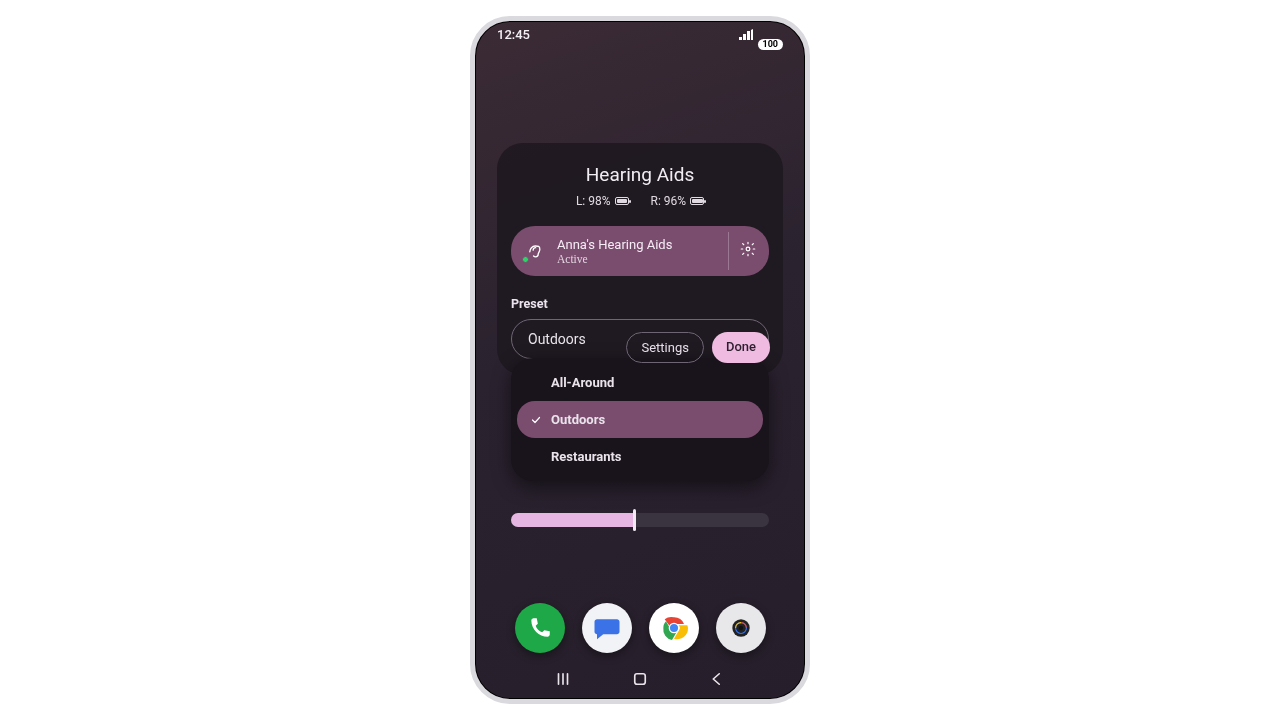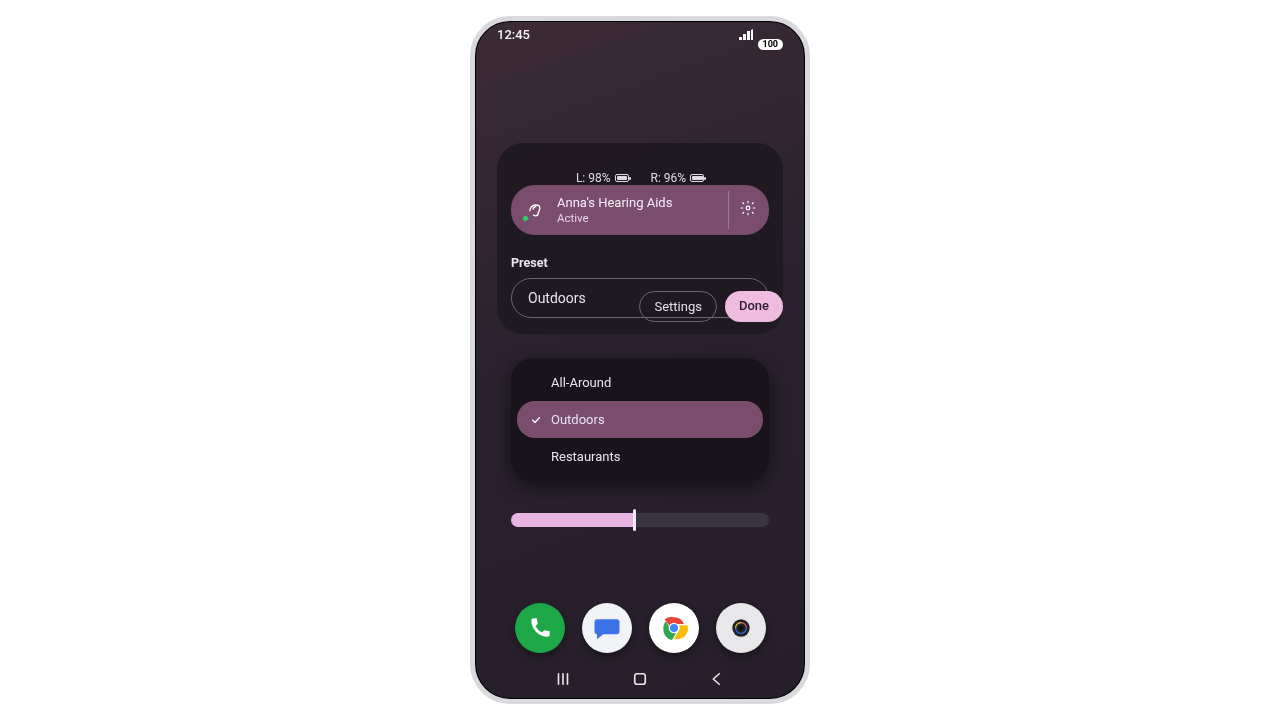--- a/index.html
+++ b/index.html
@@ -56,33 +56,34 @@
   .panel-title { text-align:center; font-size:19px; font-weight:400; color:#f2ecf3; }
   .batt-row { text-align:center; margin-top:8px; font-size:12px; color:#e0d9e2; display:flex; justify-content:center; gap:22px;}
   .mini-batt { display:inline-flex; align-items:center; gap:4px;}
   .mini-batt-icon{
     width:14px;height:8px;border:1px solid #e0d9e2;border-radius:2px;position:relative;
   }
   .mini-batt-icon::after{content:"";position:absolute;right:-3px;top:1.5px;width:2px;height:3px;background:#e0d9e2;border-radius:1px;}
   .mini-batt-fill{position:absolute;left:1px;top:1px;bottom:1px;background:#e0d9e2;border-radius:1px;}
 
   .device-card{
+    margin-top:18px;
     background:#7a4d6e; 
     border-radius:24px;
     height:50px;
     display:flex; align-items:center;
     padding:0 12px;
     position:relative;
     color:#f6edf6;
   }
   .device-icon{width:22px;height:22px;display:flex;align-items:center;justify-content:center;position:relative;}
   .device-icon svg{display:block;}
   .device-text{margin-left:12px;}
   .device-name{font-size:13px;line-height:1.2;}
-  .device-status{font-size:11.5px;opacity:.85;margin-top:1px;}
+  .device-status{font-size:11.5px;opacity:.85;margin-top:1px;font-family:Liberation Serif, serif;}
   .gear-wrap{
     position:absolute; right:6px; top:6px; bottom:6px;
     display:flex; align-items:center;
     border-left:1px solid rgba(255,255,255,.25);
     padding-left:10px; padding-right:6px;
   }
 
   .preset-label{margin-top:20px;font-size:12.5px;font-weight:700;color:#ece4ee;}
   .select-box{
     margin-top:8px;
@@ -102,41 +103,41 @@
     background:#19131b;
     border-radius:22px;
     padding:6px 6px;
     box-shadow:0 6px 18px rgba(0,0,0,.5);
   }
   .opt{
     padding:11px 12px;
     font-size:13px;
     color:#eae3ec;
     border-radius:18px;
-    display:flex;align-items:center;gap:8px;
+    display:flex;align-items:center;gap:8px;font-weight:bold;
   }
   .opt.selected{ background:#7a4d6e; }
   .opt-check{width:14px;display:inline-flex;justify-content:center;}
 
   
   .slider-track{
     position:absolute;
     left:14px; right:14px; top:370px;
     height:14px;
     background:#3a3340;
     border-radius:7px;
     overflow:visible;
   }
   .slider-fill{ position:absolute; left:0; top:0; bottom:0; width:48%; background:#e7b5e2; border-radius:7px 0 0 7px;}
   .slider-thumb{position:absolute; top:-4px; bottom:-4px; left:calc(48% - 2px); width:3px; background:#f2e9f3; border-radius:2px;}
 
   
   .footer{
     position:absolute;
-    bottom:12px; right:0;
+    bottom:12px; right:13px;
     display:flex; gap:8px;
   }
   .btn{
     border-radius:18px;
     font-size:13px;
     padding:8px 14px;
     line-height:1;
   }
   .btn-settings{ background:transparent; color:#e5dde8; border:1px solid #6e6574;}
   .btn-done{ background:#efbbe0; color:#2c1e2e; border:none; font-weight:500;}
@@ -176,20 +177,21 @@
       <span class="signal-icon">
         <svg width="14" height="11" viewBox="0 0 14 11">
             <path d="M0 11h3V8H0zM4 11h3V5H4zM8 11h3V2H8zM12 11h2V0l-2 1z" fill="#fff"></path>
           </svg>
       </span>
       <span class="batt-pill">100</span>
     </span>
   </div>
 
   <div class="panel">
+    <div class="panel-title">Hearing Aids</div>
 
     <div class="batt-row">
       <span class="mini-batt">
         <span>L: 98%</span>
         <span class="mini-batt-icon">
             <span class="mini-batt-fill" style="width:90%"></span>
           </span>
       </span>
       <span class="mini-batt">
         <span>R: 96%</span>

